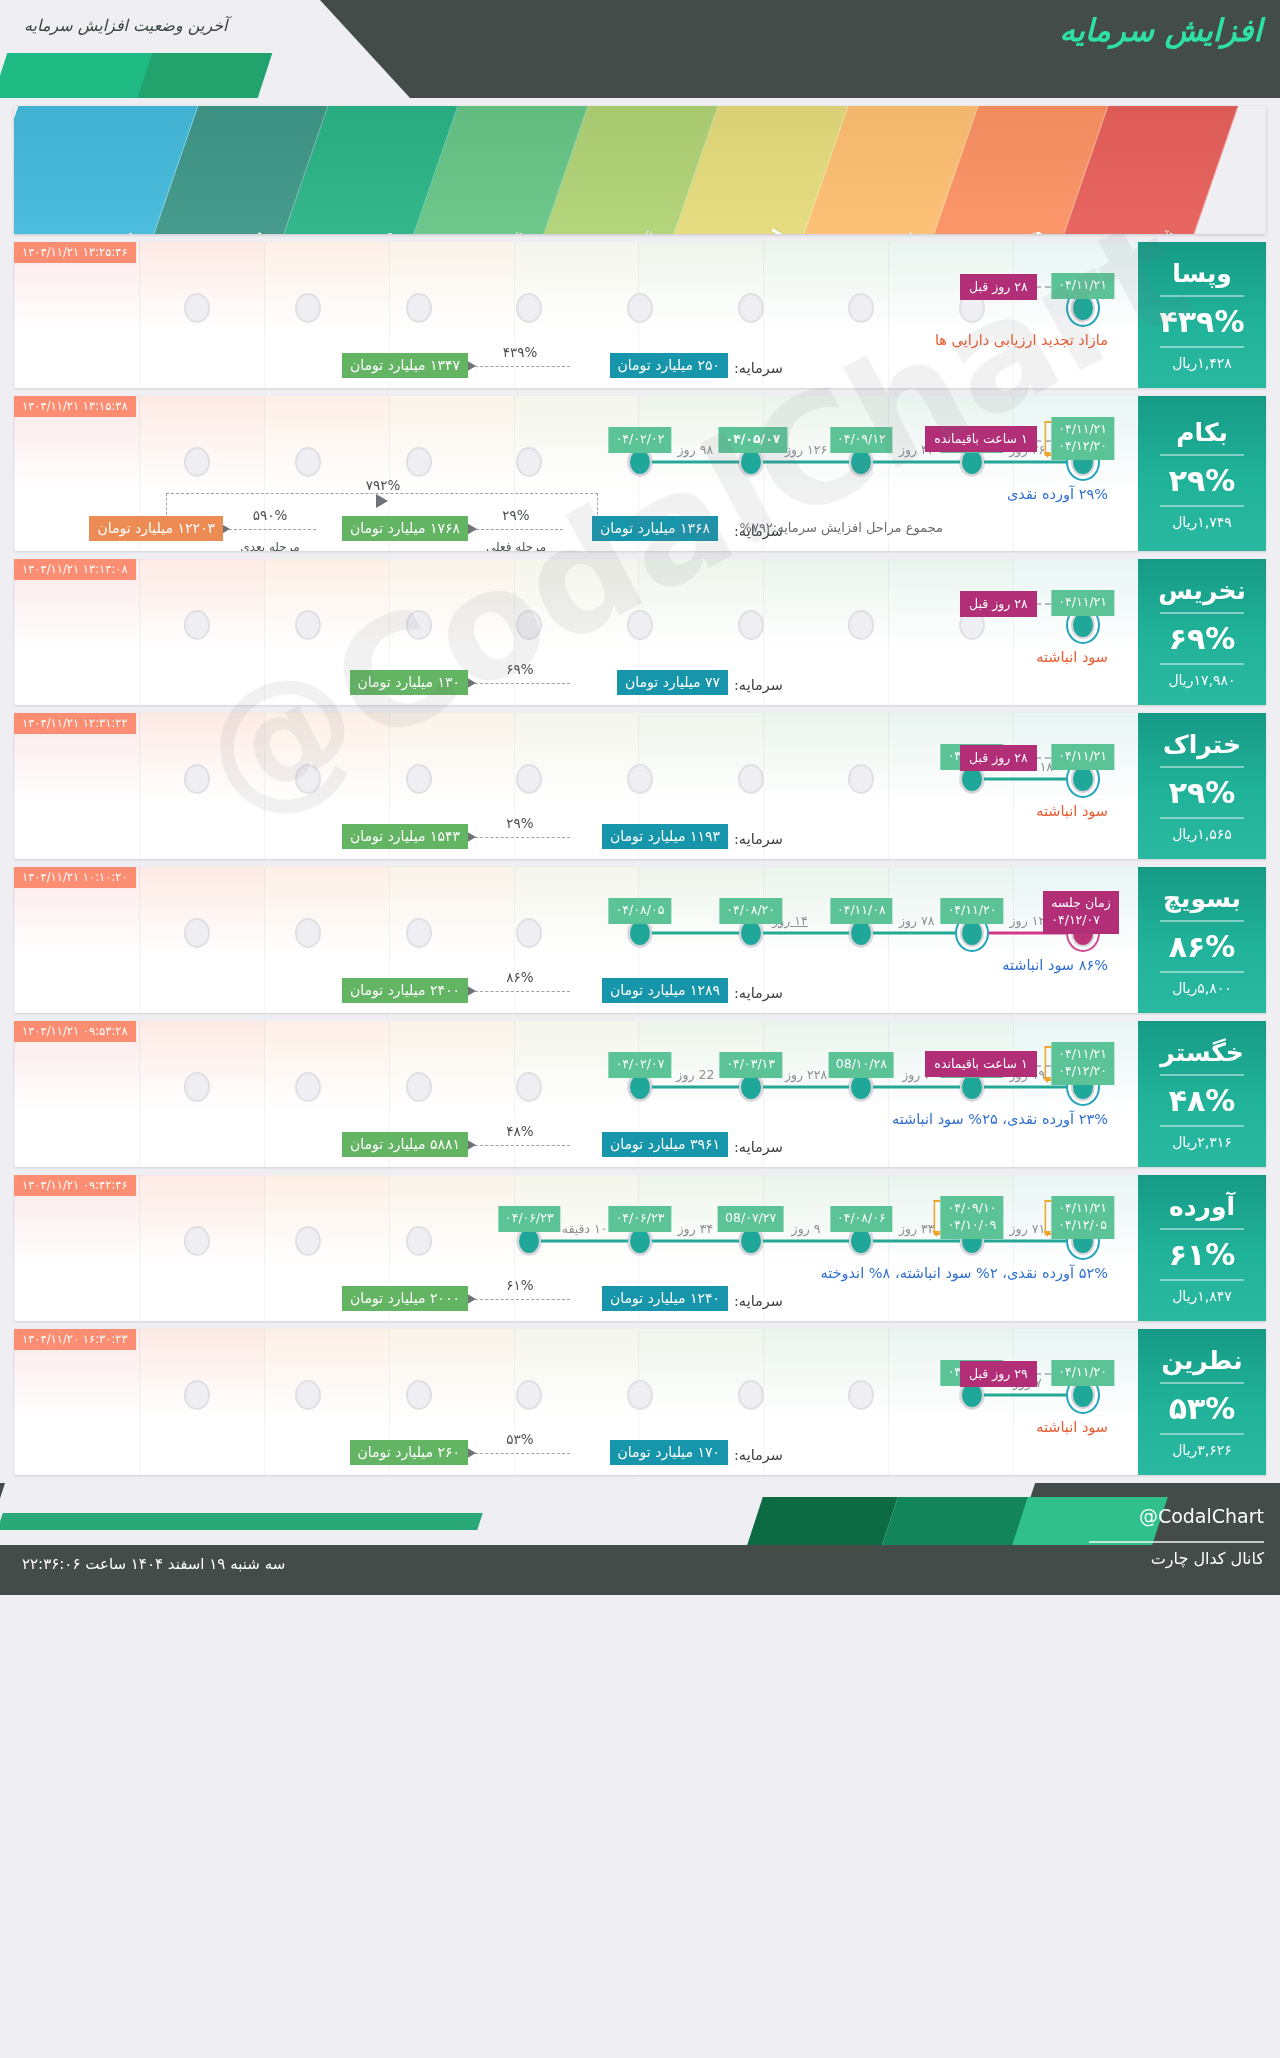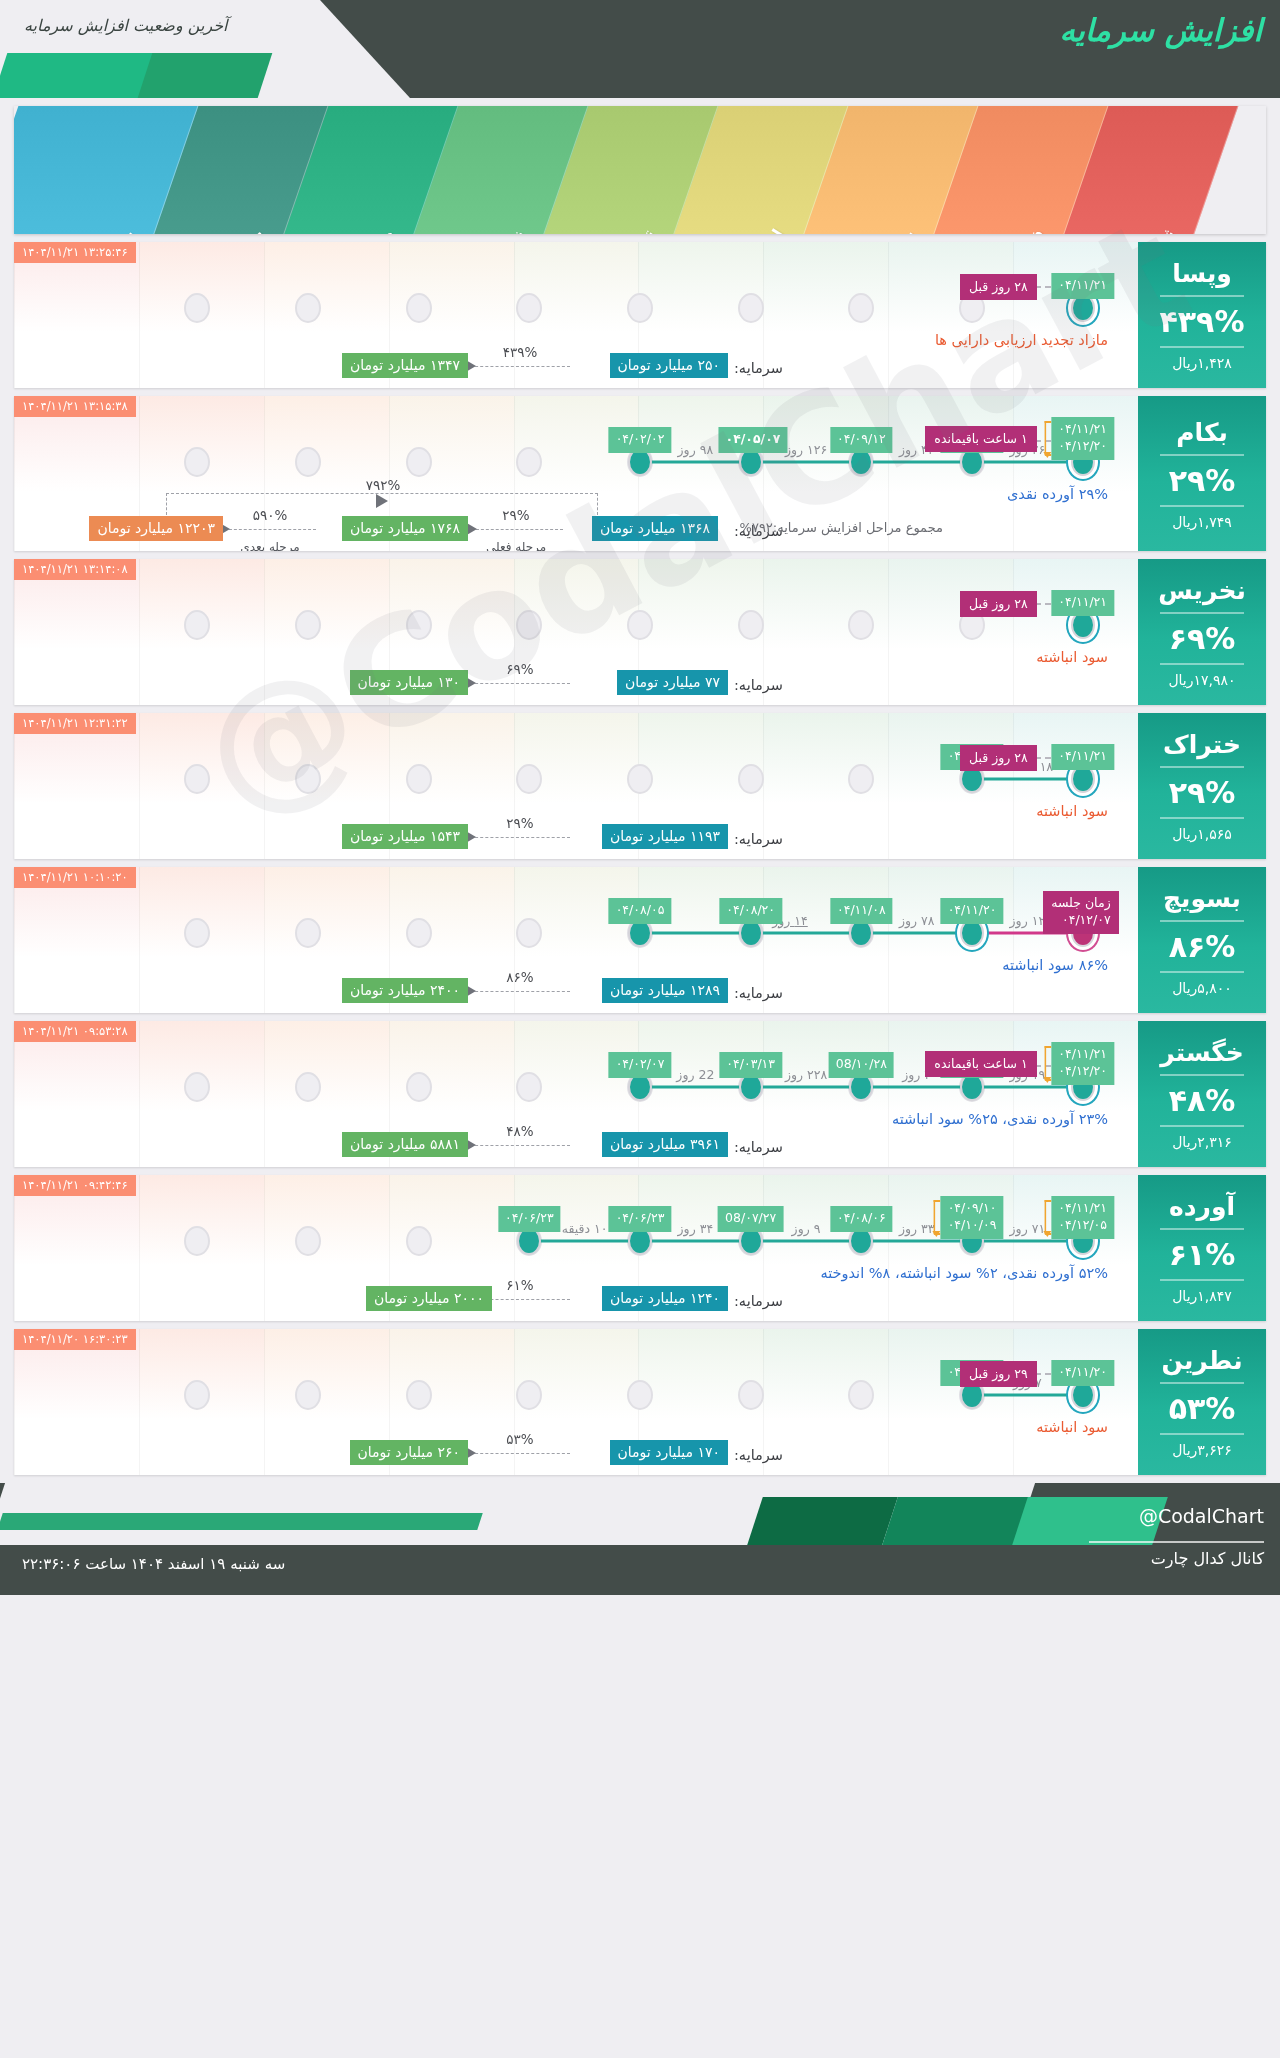--- a/index.html
+++ b/index.html
@@ -136,21 +136,21 @@
   .datebox .brk::after{
     content:""; position:absolute; left:-3px; bottom:-4px;
     border-left:4px solid transparent; border-right:4px solid transparent;
     border-top:6px solid #f0a530;
   }
 
   .pill {
     position: absolute; background: #b22f77; color: #fff;
     font-size: 12.5px; padding: 5px 9px 6px 9px; z-index: 5; white-space: nowrap;
   }
-  .pill.meet { text-align: right; line-height: 1.35; padding: 4px 8px 5px 8px; }
+  .pill.meet { text-align: left; line-height: 1.35; padding: 4px 8px 5px 8px; }
   .dashlink {
     position: absolute; border-top: 2px dashed #b9b8c0; height: 0; z-index: 2;
   }
 
   .note {
     position: absolute; font-size: 14.5px; white-space: nowrap; z-index: 5;
   }
   .note.red { color: #ea5b32; }
   .note.blue { color: #2f6fd0; }
   .note.gray { color: #6a6c72; font-size: 13px; }
@@ -711,21 +711,21 @@
         <div class="dlabel" style="right: 332px;">۹ روز</div>
         <div class="dlabel" style="right: 442.667px;">۳۴ روز</div>
         <div class="dlabel" style="right: 553.333px;">۱۰ دقیقه</div>
         <div class="note blue" style="right: 30px; top: 90px;">۵۲% آورده نقدی، ۲% سود انباشته، ۸% اندوخته</div>
         <div class="flow">
           <div class="cap-label" style="right: 345px;">سرمایه:</div>
           <div class="chip blue" style="right: 400px;">۱۲۴۰ میلیارد تومان</div>
           <div class="arrowline" style="right: 558px; width: 100px;"></div>
           <div class="arrowhead" style="right: 652px;"></div>
           <div class="pctlab" style="right: 608px;">۶۱%</div>
-          <div class="chip green" style="right: 636px;">۲۰۰۰ میلیارد تومان</div>
+          <div class="chip green" style="right: 660px;">۲۰۰۰ میلیارد تومان</div>
         </div>
       </div>
     </div>
     <div class="row">
       <div class="card">
         <div class="nm">نطرین</div>
         <div class="hr"></div>
         <div class="pc">۵۳%</div>
         <div class="hr"></div>
         <div class="rl">۳,۶۲۶ریال</div>

